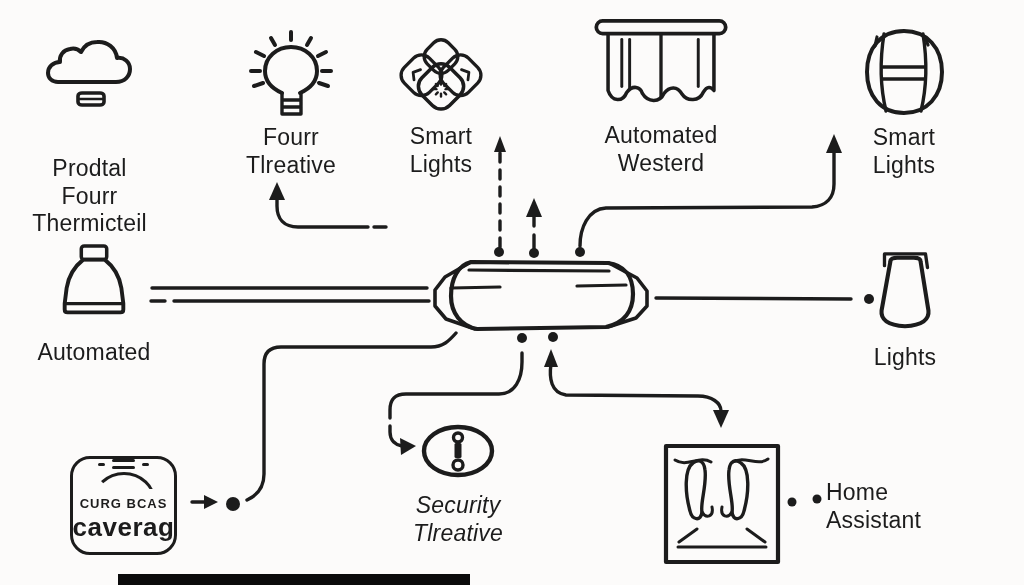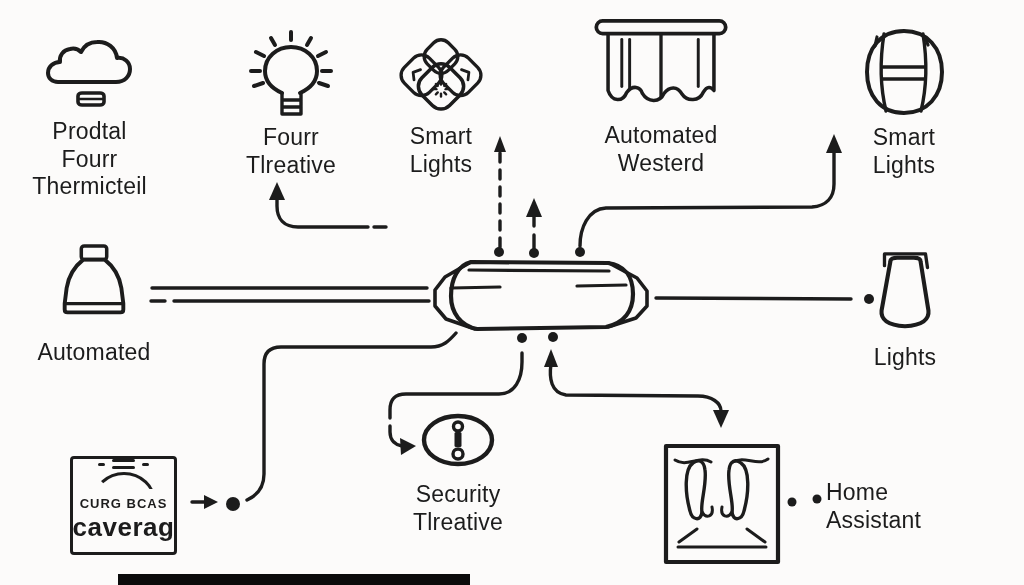--- a/index.html
+++ b/index.html
@@ -14,21 +14,21 @@
   .layer { position:absolute; left:0; top:0; }
   .node { position:absolute; display:flex; flex-direction:column; align-items:center; }
   .label { font-size:23px; line-height:27.5px; text-align:center; letter-spacing:.2px; color:#1c1c1c; }
   .label.left { text-align:left; }
   svg { display:block; }
   .ink-stroke { stroke:#1c1c1c; fill:none; stroke-linecap:round; stroke-linejoin:round; }
   .ink-fill { fill:#1c1c1c; stroke:none; }
   
   .gw-box {
     position:absolute; left:70px; top:456px; width:107px; height:99px;
-    border:3.2px solid #1c1c1c; border-radius:4px;
+    border:3.2px solid #1c1c1c; border-radius:20px;
     display:flex; flex-direction:column; align-items:center; padding-top:0;text-align:center;
   }
   .gw-marks { display:flex; align-items:center; gap:7px; height:10px; }
   .gw-dash { width:7px; height:3px; background:#1c1c1c; border-radius:2px; }
   .gw-eq { display:flex; flex-direction:column; gap:3.5px; }
   .gw-eq span { display:block; width:23px; height:3.5px; background:#1c1c1c; border-radius:2px; }
   .gw-arc {
     width:64px; height:30px; margin-top:3px;
     border:3.2px solid; border-color:#1c1c1c transparent transparent transparent;
     border-radius:50% 50% 0 0 / 100% 100% 0 0;
@@ -88,21 +88,21 @@
 
   <svg class="layer" style="left:425px; top:249px;" width="232" height="88" viewBox="0 0 232 88">
     <path class="ink-stroke" stroke-width="3.6" d="M46,13 L20,28 L10,41 L10,57 L21,70 L50,80"></path>
     <path class="ink-stroke" stroke-width="3.6" d="M184,14 L212,29 L222,42 L222,57 L211,69 L183,78"></path>
     <path class="ink-stroke" stroke-width="4.2" d="M46,13 L183,14 C199,16 208,27 208,45 C208,62 199,74 181,78 L52,80 C36,77 26,64 26,47 C26,30 33,16 46,13 Z"></path>
     <path class="ink-stroke" stroke-width="3.2" d="M44,21 L184,22"></path>
     <path class="ink-stroke" stroke-width="3.2" d="M26,39 L75,38"></path>
     <path class="ink-stroke" stroke-width="3.2" d="M152,37 L201,36"></path>
   </svg>
 
-  <div class="node" style="left:22px; top:36px; width:135px;">
+  <div class="node" style="left:22px; top:36px; width:135px;gap:37px;">
     <svg width="100" height="78" viewBox="0 0 100 78">
       <path class="ink-stroke" stroke-width="4" d="M27,46 L76,46 C85,46 90,40 90,33 C90,26 84,21 77,22 C76,12 67,5 57,6 C50,6 44,10 41,16 C38,13 34,12 30,13 C23,14 19,20 20,26 C13,26 8,31 8,37 C8,42 12,46 18,46 Z"></path>
       <path class="ink-stroke" stroke-width="3.6" d="M38,60 C38,58 40,57 42,57 L60,57 C62,57 64,58 64,60 L64,66 C64,68 62,69 60,69 L42,69 C40,69 38,68 38,66 Z"></path>
       <path class="ink-stroke" stroke-width="2.6" d="M40,63 L62,63"></path>
     </svg>
     <div class="label" style="margin-top:4px;">
       <div>Prodtal</div>
       <div>Fourr</div>
       <div>Thermicteil</div>
     </div>
@@ -212,21 +212,21 @@
           <span></span>
           <span></span>
         </span>
       <span class="gw-dash"></span>
     </div>
     <div class="gw-arc"></div>
     <div class="gw-brand">CURG BCAS</div>
     <div class="gw-name">caverag</div>
   </div>
 
-  <div class="node" style="left:398px; top:413px; width:120px;">
+  <div class="node" style="left:398px; top:424px; width:120px;font-style:italic;">
     <svg width="76" height="54" viewBox="0 0 76 54">
       <ellipse class="ink-stroke" stroke-width="4.4" cx="38" cy="27" rx="34" ry="24"></ellipse>
       <circle class="ink-stroke" stroke-width="3.4" cx="38" cy="13.5" r="4.5"></circle>
       <rect class="ink-fill" x="34.5" y="19" width="7" height="15" rx="1.5"></rect>
       <circle class="ink-stroke" stroke-width="3.4" cx="38" cy="41" r="5"></circle>
     </svg>
     <div class="label" style="margin-top:14px;">
       <div>Security</div>
       <div>Tlreative</div>
     </div>

